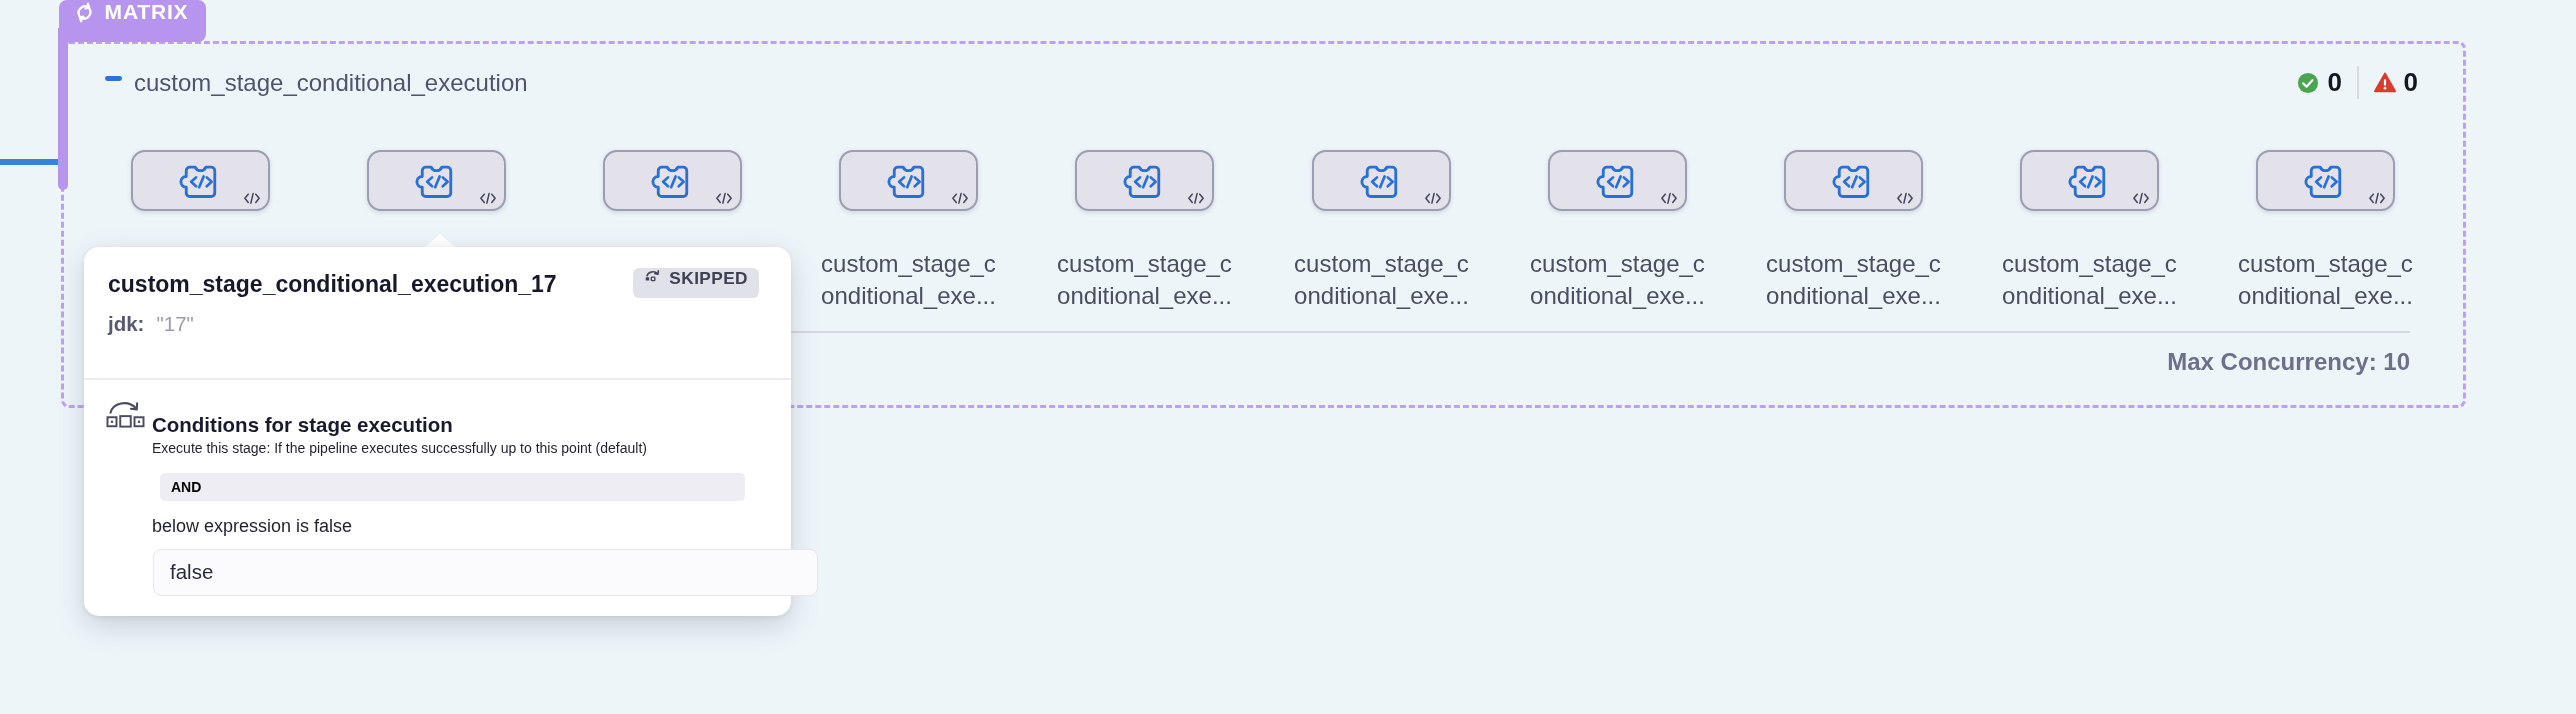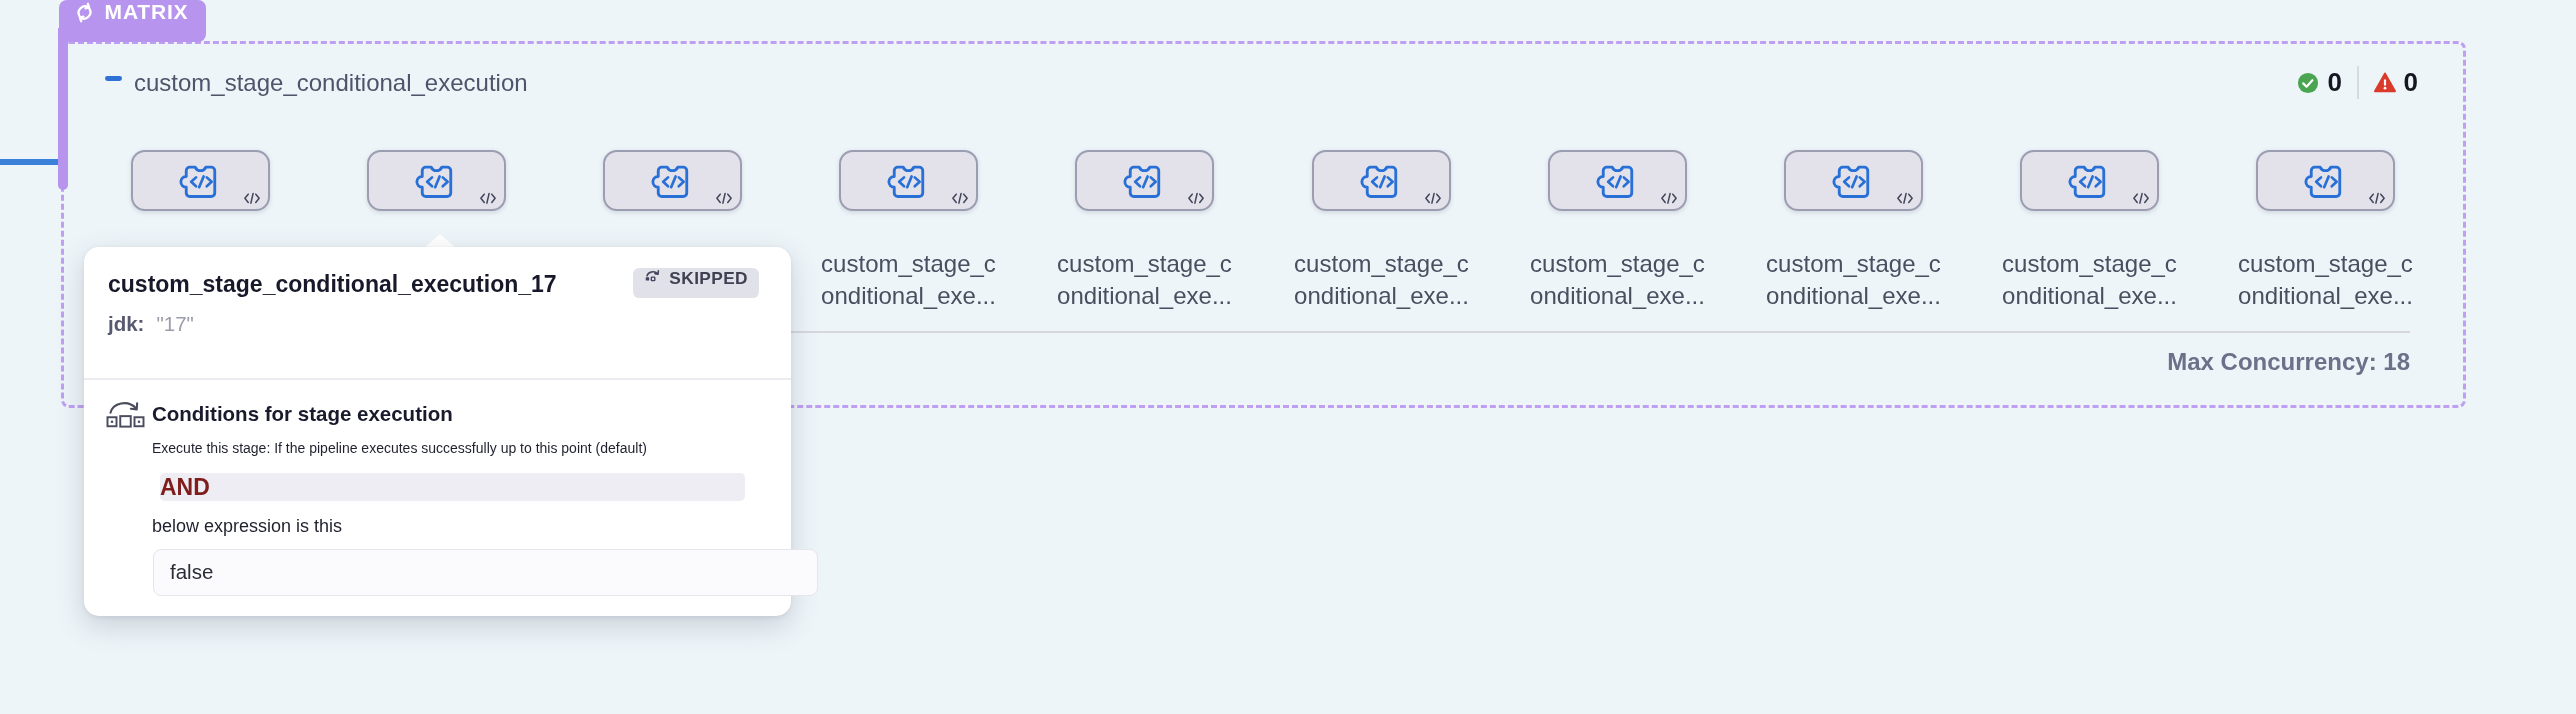--- a/index.html
+++ b/index.html
@@ -63,25 +63,25 @@
   .tt-badge{
     position:absolute;right:32px;top:20.5px;height:30px;padding:0 11px;border-radius:6.3px;
     background:#e1e1e9;display:flex;align-items:flex-start;gap:6.3px;
     font-size:17.3px;font-weight:bold;letter-spacing:0.4px;color:#3e4152;
   }
   .tt-param{position:absolute;left:24px;top:65px;font-size:20.5px;}
   .tt-param .k{font-weight:bold;color:#565970;}
   .tt-param .v{color:#9b9dac;margin-left:6.3px;}
   .tt-divider{position:absolute;left:0;top:131px;width:100%;height:1.6px;background:#ebebf1;}
   .tt-cond-icon{position:absolute;left:20.5px;top:150px;}
-  .tt-cond-title{position:absolute;left:68px;top:155px;font-size:20.5px;font-weight:bold;color:#191b2c;}
+  .tt-cond-title{position:absolute;left:68px;top:166px;font-size:20.5px;font-weight:bold;color:#191b2c;}
   .tt-desc{position:absolute;left:68px;top:193px;font-size:14px;color:#1f212e;}
   .tt-and{
     position:absolute;left:76px;top:226px;width:585px;height:28px;background:#ededf3;border-radius:4.7px;
-    font-size:23px;font-weight:bold;color:#7f1d1d;line-height:28px;box-sizing:border-box;
+    font-size:14px;font-weight:bold;color:#000000;line-height:28px;padding-left:11px;box-sizing:border-box;
   }
   .tt-hint{position:absolute;left:68px;top:269px;font-size:18px;color:#1f212e;}
   .tt-expr{
     position:absolute;left:69px;top:302px;width:665px;height:47px;box-sizing:border-box;
     border:1.6px solid #e5e5eb;background:#fbfbfd;border-radius:8px;
     font-size:20.5px;color:#2a2c3a;line-height:44px;padding-left:16px;
   }
 </style>
 </head>
 <body>
@@ -341,21 +341,21 @@
       </svg>
     </span>
   </div>
   <div class="node-label" style="left: 2215px;">
     <div>custom_stage_c</div>
     <div>onditional_exe...</div>
   </div>
 </div>
 
 <div class="concurrency-line"></div>
-<div class="max-concurrency">Max Concurrency: 18</div>
+<div class="max-concurrency">Max Concurrency: 10</div>
 
 <div class="tooltip-caret"></div>
 <div class="tooltip">
   <div class="tt-title">custom_stage_conditional_execution_17</div>
   <div class="tt-badge">
     <span style="display:flex;">
       <svg width="19" height="14" viewBox="0 0 22 16" fill="none">
         <path d="M3.5 9 a7 5.8 0 0 1 12.2-2.6" stroke="#41445a" stroke-width="1.8" stroke-linecap="round"></path>
         <path d="M16.6 3.2 16.3 7l-3.6-.6" stroke="#41445a" stroke-width="1.8" stroke-linecap="round" stroke-linejoin="round"></path>
         <rect x="2" y="10.5" width="4" height="4" rx="0.8" fill="#41445a"></rect>
@@ -376,16 +376,16 @@
       <rect x="20" y="25.5" width="14" height="14" stroke="#4a4d5e" stroke-width="2.6"></rect>
       <rect x="39" y="27" width="12" height="12" stroke="#4a4d5e" stroke-width="2.6"></rect>
       <rect x="43.5" y="31.5" width="3" height="3" fill="#4a4d5e"></rect>
       <path d="M7 21 C10 8 30 3 41 15" stroke="#4a4d5e" stroke-width="2.8" stroke-linecap="round"></path>
       <path d="M42.5 8.5 42 16.5l-7.8-.8" stroke="#4a4d5e" stroke-width="2.8" stroke-linecap="round" stroke-linejoin="round"></path>
     </svg>
   </div>
   <div class="tt-cond-title">Conditions for stage execution</div>
   <div class="tt-desc">Execute this stage: If the pipeline executes successfully up to this point (default)</div>
   <div class="tt-and">AND</div>
-  <div class="tt-hint">below expression is this</div>
+  <div class="tt-hint">below expression is false</div>
   <div class="tt-expr">false</div>
 </div>
 
 
 </body></html>

